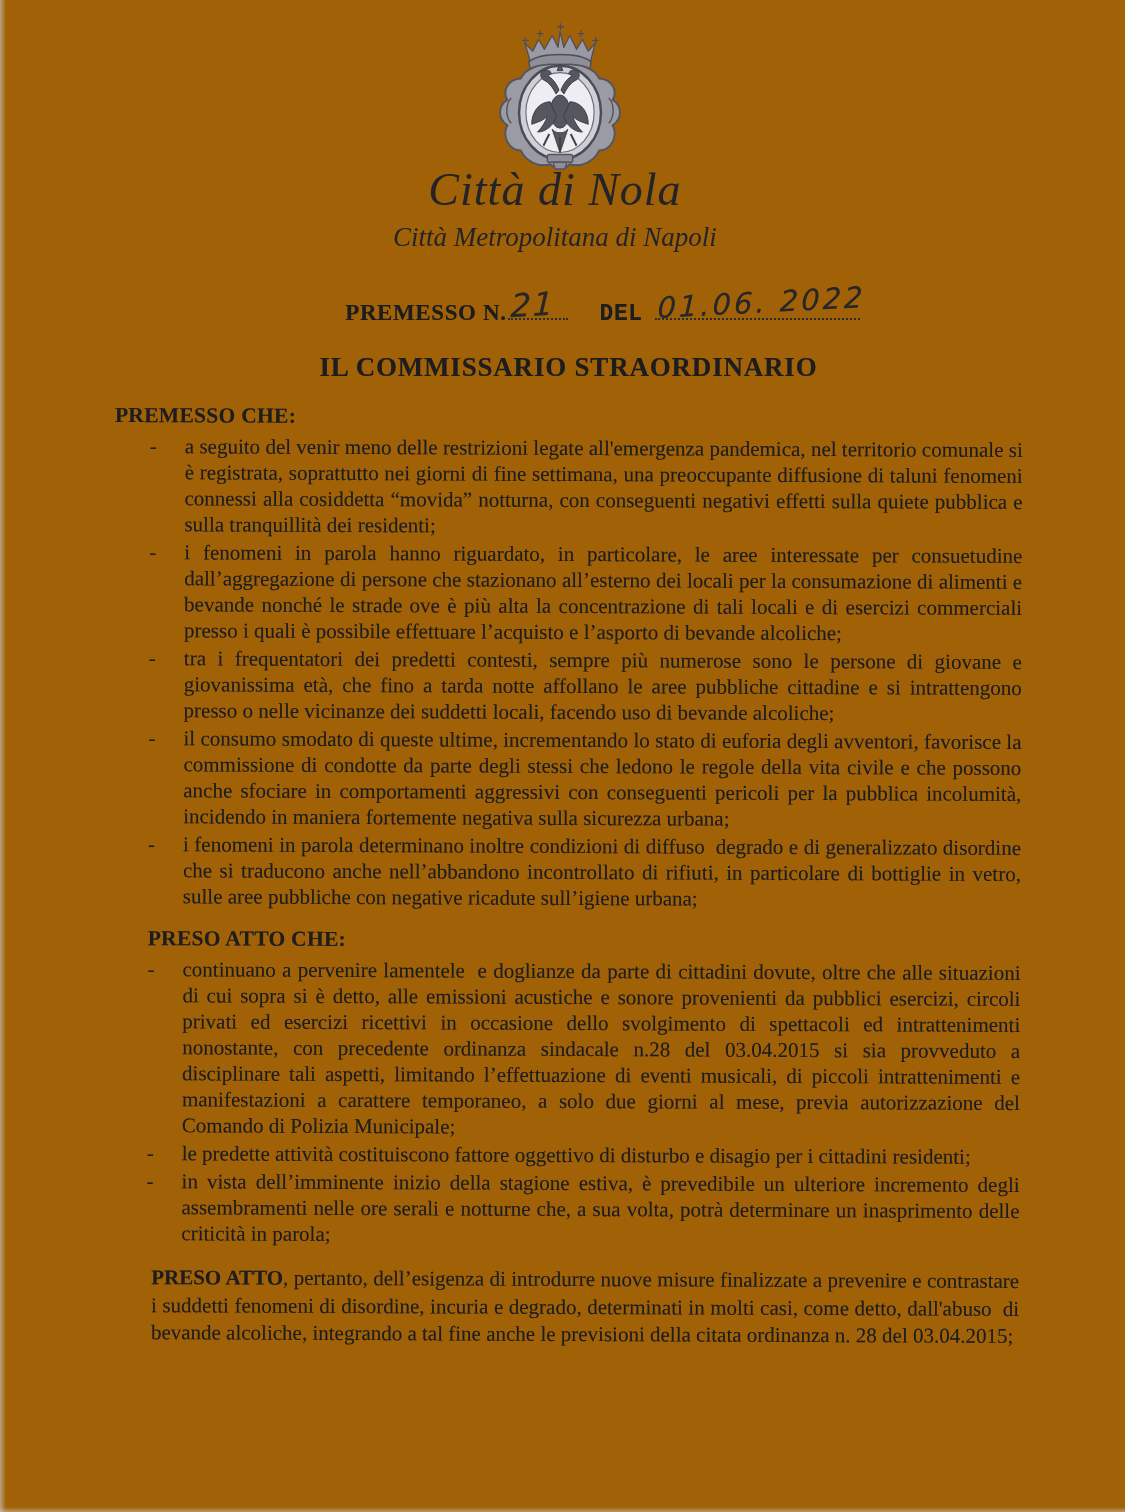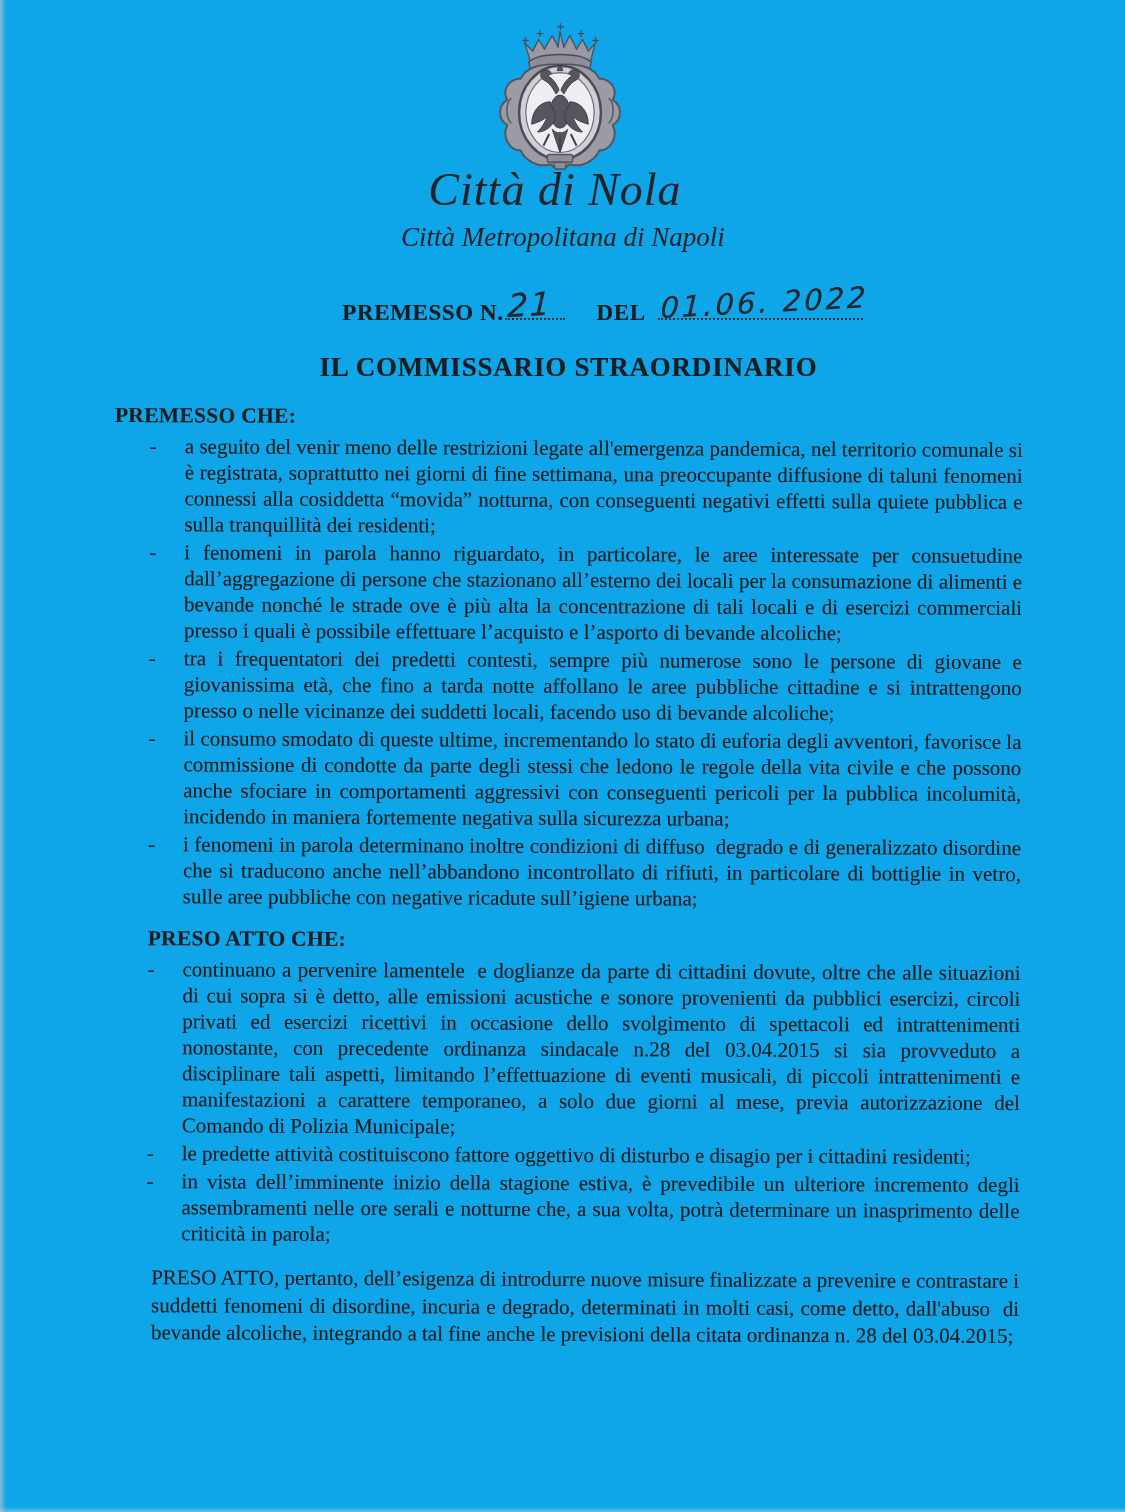--- a/index.html
+++ b/index.html
@@ -4,21 +4,21 @@
 <style>
   html,body{margin:0;padding:0;}
   body{
     width:1125px;height:1512px;
     background:#e9e9e9;
     font-family:"Liberation Serif","DejaVu Serif",serif;
   }
   .page{
     position:relative;
     width:1125px;height:1512px;
-    background:#0ea5e9;
+    background:#a16207;
     color:#1d1d20;
     overflow:hidden;
   }
   
   .page::before{
     content:"";position:absolute;left:0;top:0;bottom:0;width:6px;
     background:linear-gradient(to right,#c6c6c6,rgba(255,255,255,0));
     opacity:.65;pointer-events:none;
   }
   .page::after{
@@ -27,21 +27,21 @@
     opacity:.5;pointer-events:none;
   }
 
   .crest{position:absolute;top:20px;left:482px;width:156px;height:150px;}
 
   .city-title{
     position:absolute;top:163px;left:0;width:1110px;text-align:center;
     font-style:italic;font-size:46px;letter-spacing:1px;color:#232328;
   }
   .city-sub{
-    position:absolute;top:222px;left:8px;width:1110px;text-align:center;
+    position:absolute;top:222px;left:0;width:1110px;text-align:center;
     font-style:italic;font-size:27px;color:#232328;
   }
 
   .ord-line{
     position:absolute;top:300px;left:0;width:100%;
     display:flex;justify-content:center;align-items:baseline;
     transform:translateX(40px);
     font-weight:700;font-size:23px;letter-spacing:.6px;
     text-shadow:0 0 .5px rgba(20,20,20,.45);
   }
@@ -53,21 +53,21 @@
   .hw-slot.num{width:60px;margin:0 6px 0 1px;}
   .hw-slot.date{width:205px;margin-left:12px;}
   .hw{
     position:absolute;bottom:-7px;left:2px;white-space:nowrap;
     font-family:"DejaVu Sans",sans-serif;font-style:italic;font-weight:400;
     color:#26262b;transform:rotate(-3deg) skewX(-5deg);transform-origin:left bottom;
     letter-spacing:2px;
   }
   .hw.num-text{font-size:32px;}
   .hw.date-text{font-size:29px;letter-spacing:3px;}
-  .ord-del{margin-left:26px;}
+  .ord-del{margin-left:26px;font-family:Liberation Mono, monospace;}
 
   .authority{
     position:absolute;top:352px;left:0;width:100%;text-align:center;
     transform:translateX(6px);
     font-weight:700;font-size:27px;letter-spacing:.8px;
     text-shadow:0 0 .5px rgba(20,20,20,.45);
   }
 
   .doc-body{
     position:absolute;top:402px;left:115px;width:908px;
@@ -80,21 +80,21 @@
   }
   .section.second{margin-top:16px;}
   .section.second .section-heading{margin-left:35px;}
   .bullet{display:flex;margin:0 0 2px 35px;}
   .dash{flex:0 0 35px;}
   .btext{flex:1;text-align:justify;}
   .italic{}
   .closing{
     margin:18px 0 0 40px;text-align:justify;line-height:27.5px;
   }
-  .closing .bold{font-weight:400;}
+  .closing .bold{font-weight:700;}
 </style>
 </head>
 <body>
 
 <div class="page">
 
   <div class="crest">
     <svg viewBox="0 0 160 150" width="156" height="150" aria-hidden="true">
       <defs>
         <filter id="scanblur" x="-10%" y="-10%" width="120%" height="120%">

